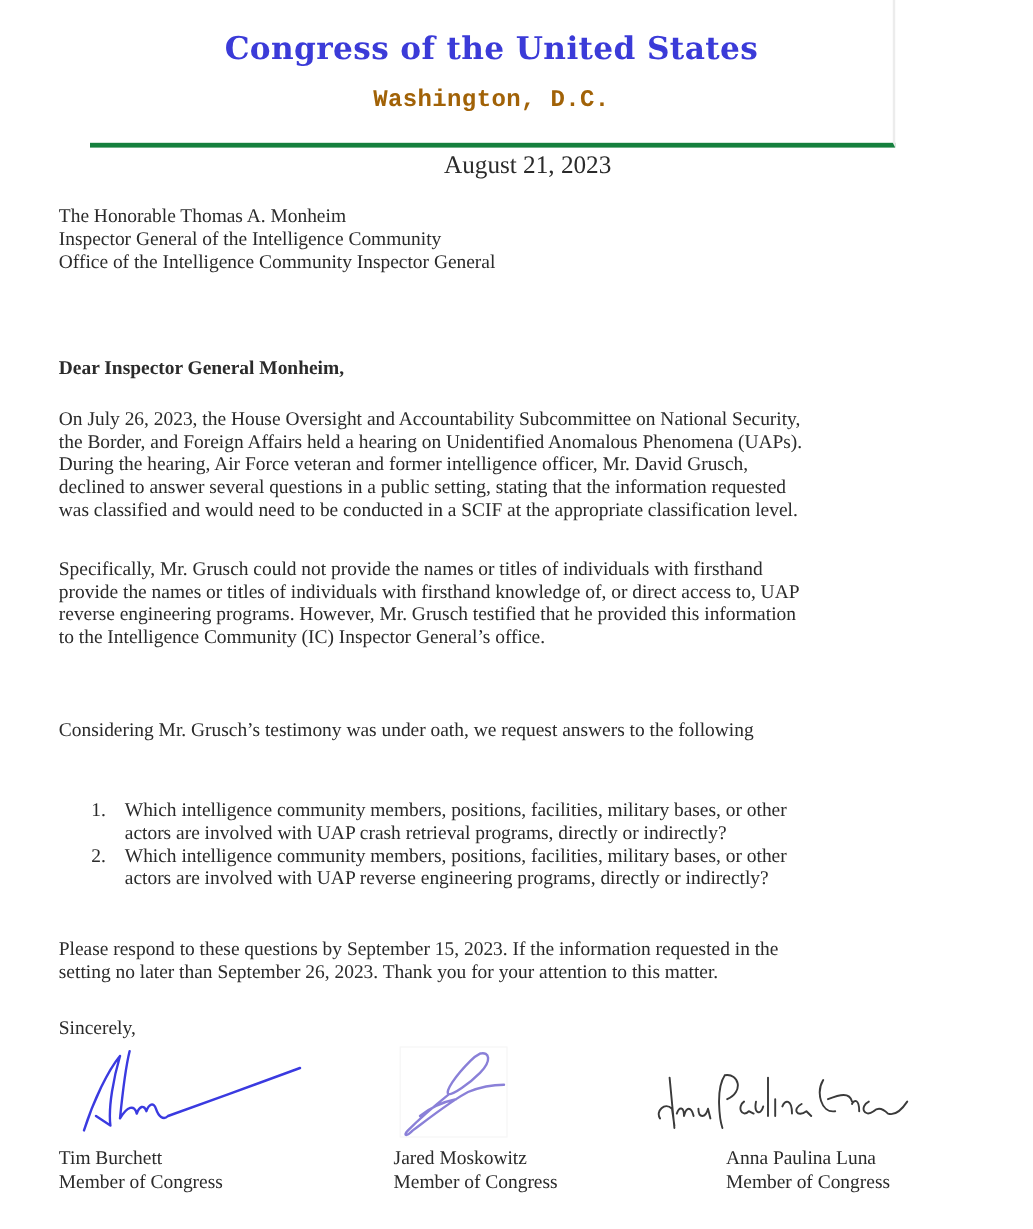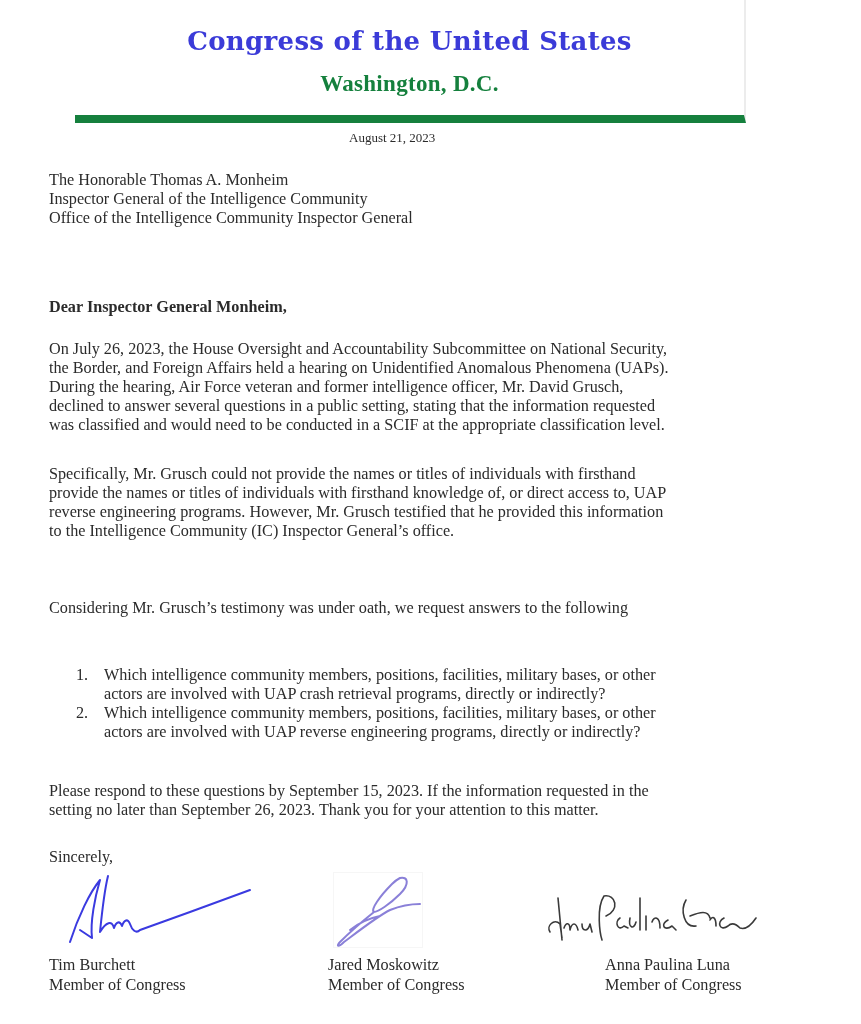--- a/index.html
+++ b/index.html
@@ -8,42 +8,42 @@
       position: relative;
       font-family: "Liberation Serif", "DejaVu Serif", serif;
       color: #2b2b2b;
       font-size: 16.2px;
       line-height: 19px;
     }
     .letterhead {
       position: absolute;
       left: 75px; top: 0; width: 671px; height: 123px;
       border-right: 2px solid #ececec;
-      border-bottom: 8px solid #15803d;
+      border-bottom: 4px solid #15803d;
       text-align: center;
     }
     .lh-title {
       position: absolute; left: 0; right: 0; top: 32px;
       font-family: "DejaVu Serif", "Liberation Serif", serif;
       font-weight: bold;
       font-size: 26px;
       color: #3b3bd8;
       letter-spacing: 0.3px;
     }
     .lh-sub {
       position: absolute; left: 0; right: 0; top: 74px;
-      font-family: Liberation Serif, serif;
+      font-family: Liberation Mono, monospace;
       font-weight: bold;
-      font-size: 23px;
-      color: #15803d;
+      font-size: 20px;
+      color: #a16207;
       letter-spacing: 0.3px;
     }
     .date {
-      position: absolute; left: 349px; top: 128px;
-      font-size: 13px;
+      position: absolute; left: 370px; top: 128px;
+      font-size: 21px;
     }
     .block { position: absolute; left: 49px; width: 780px; }
     .addr { top: 171px; }
     .addr div { height: 19px; }
     .salutation { top: 298px; font-weight: bold; }
     .para { text-align: left; }
     .p1 { top: 340px; }
     .p2 { top: 465px; }
     .p3 { top: 599px; }
     .para div { white-space: nowrap; height: 19px; }

